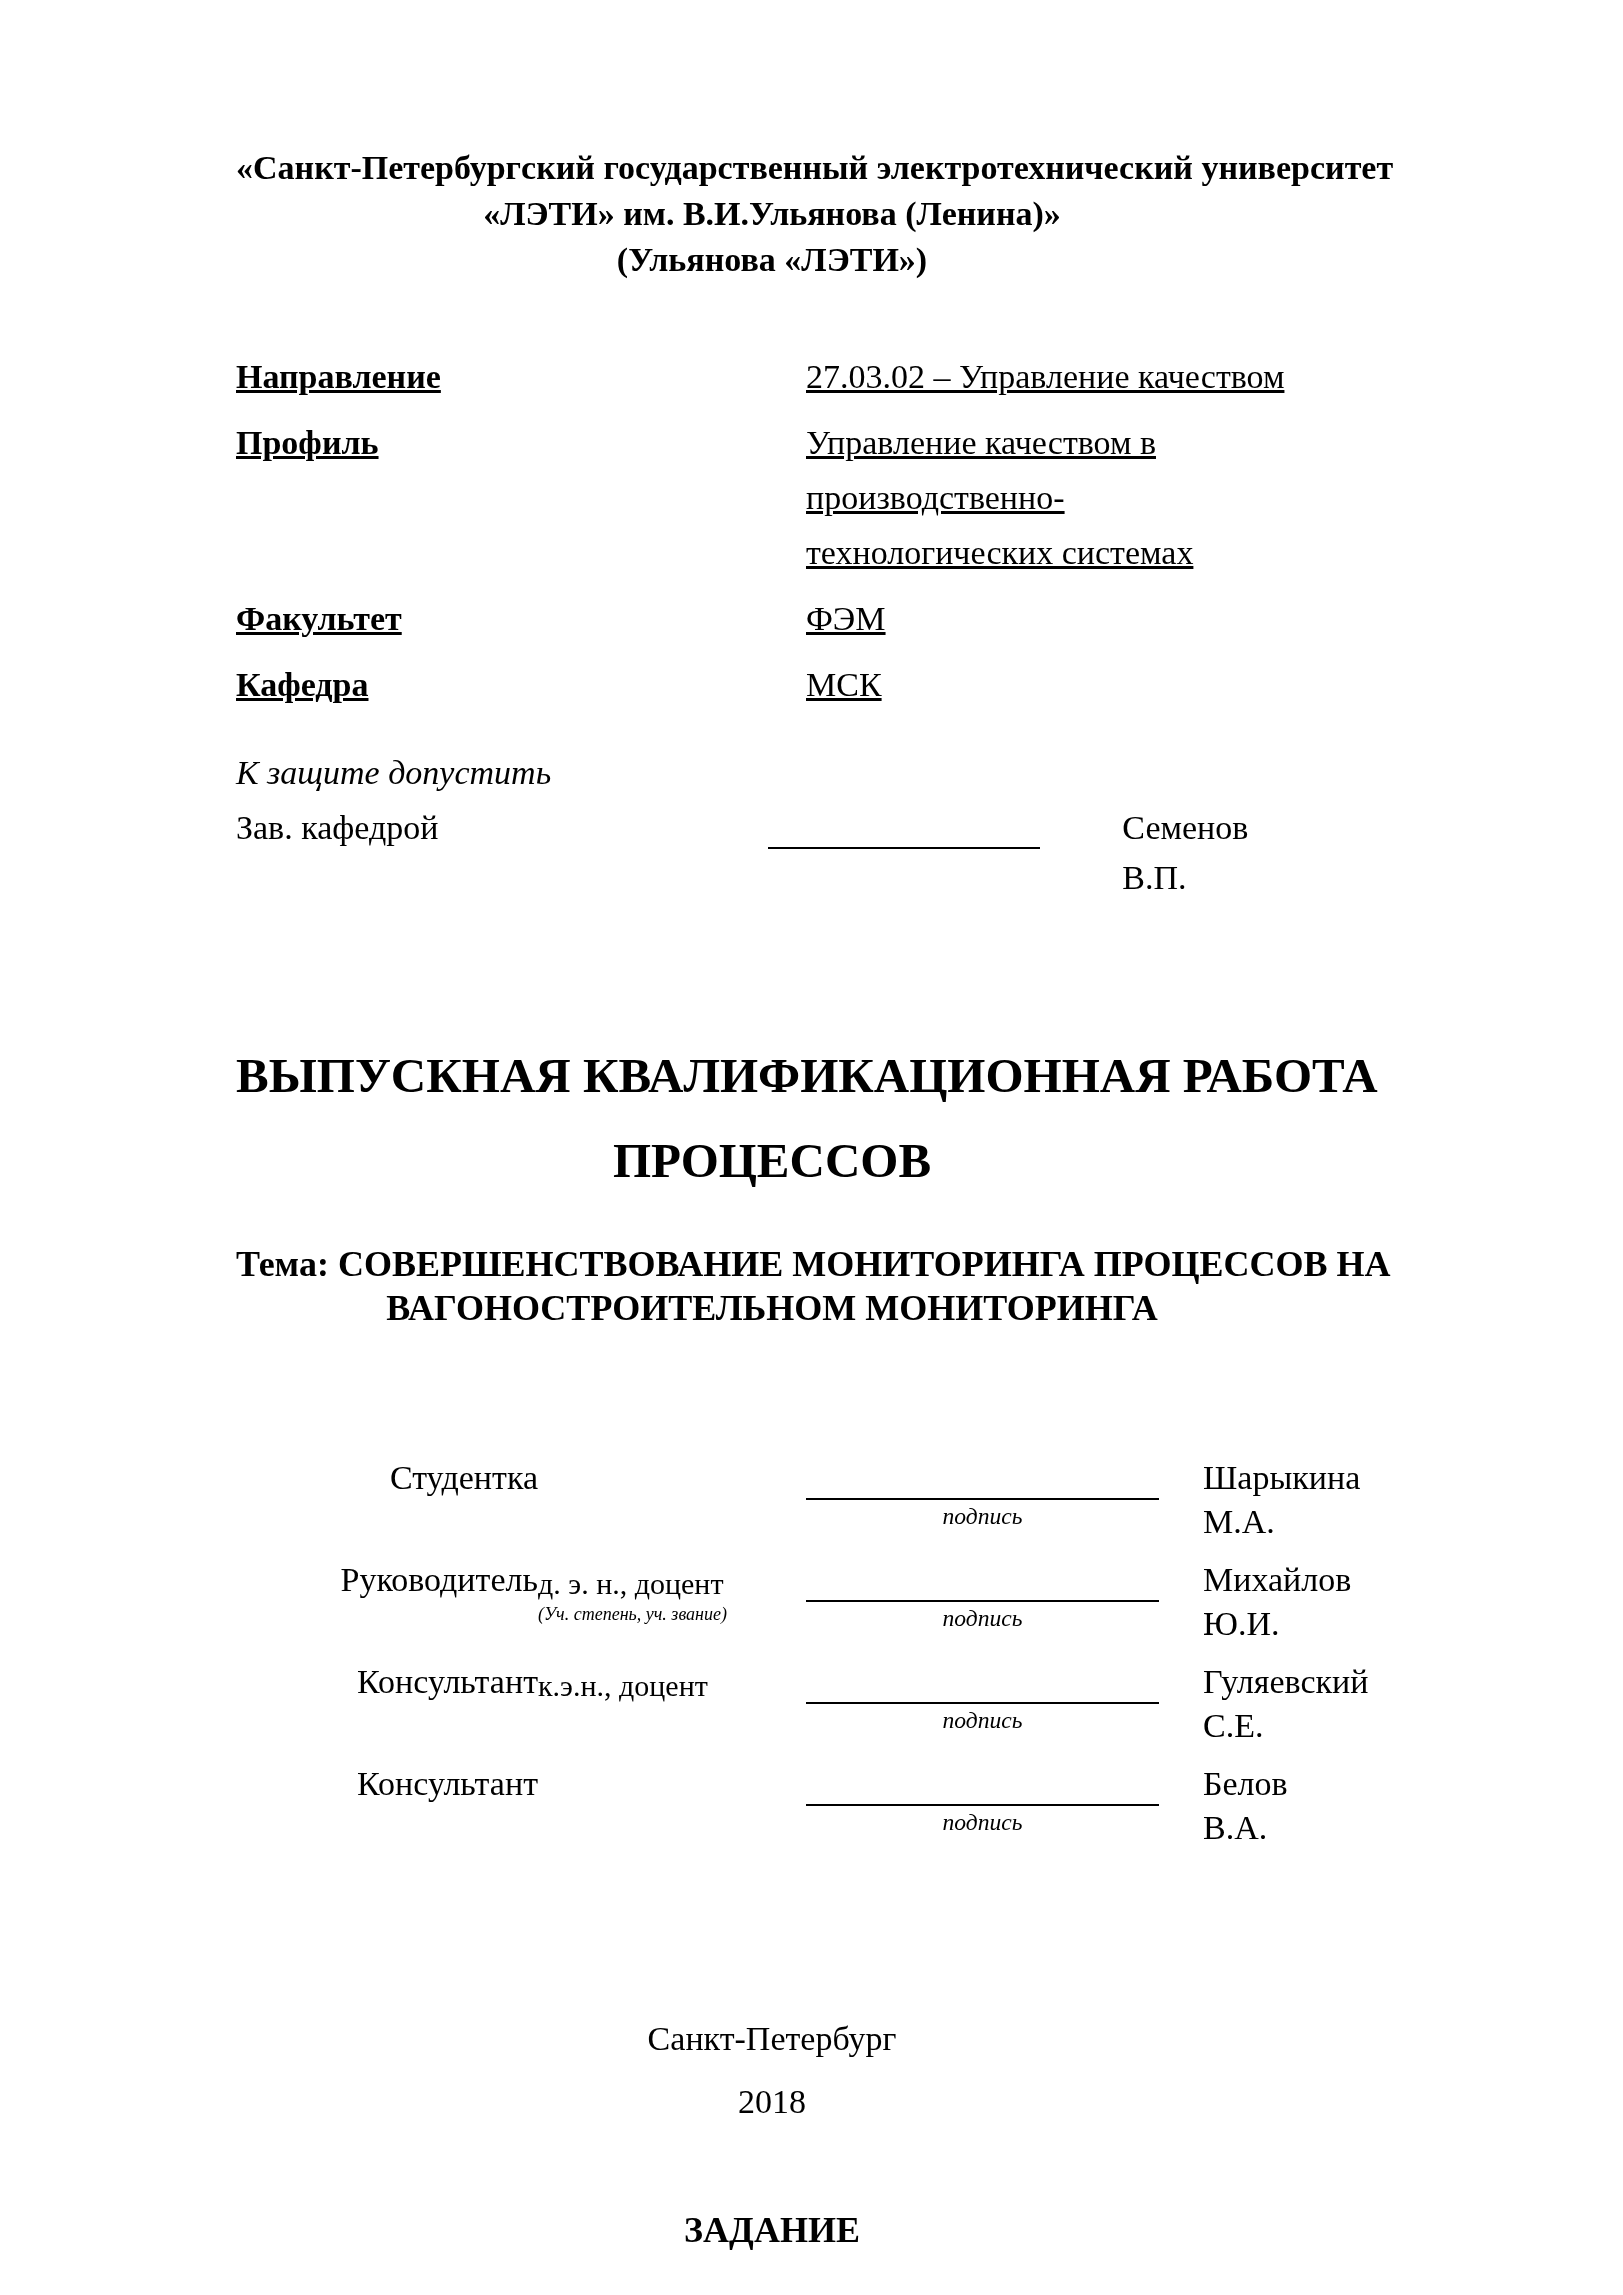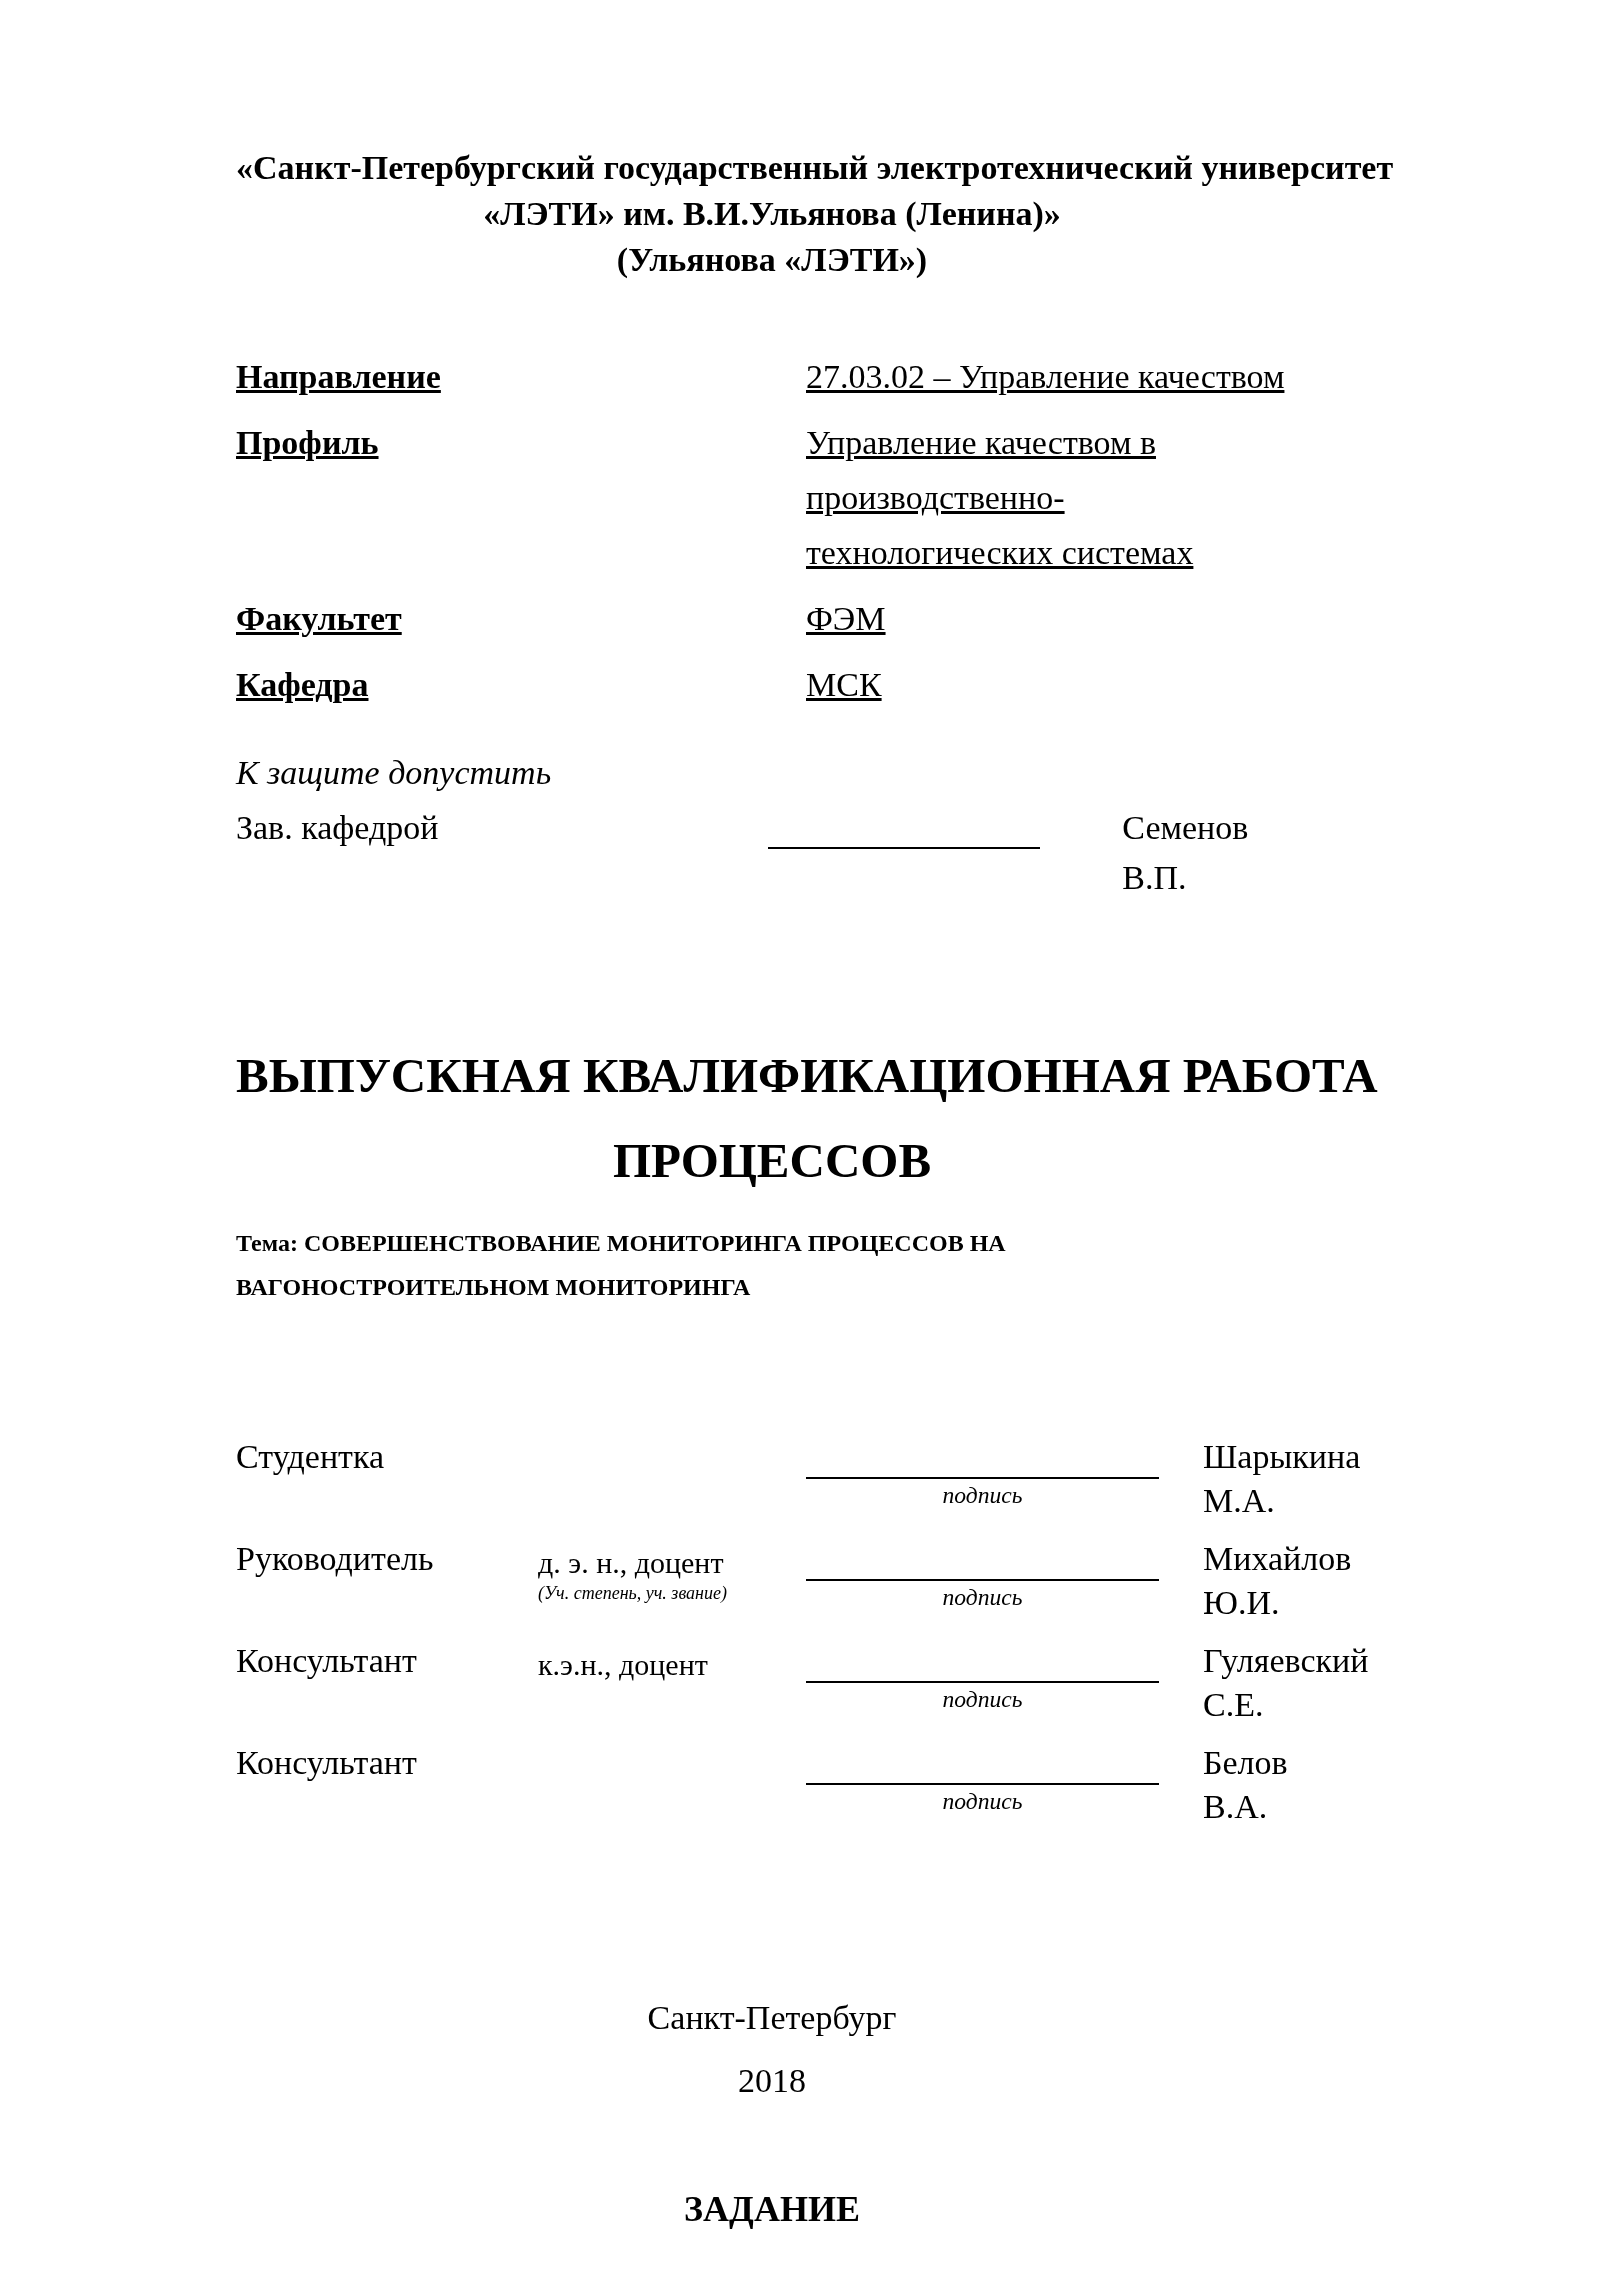--- a/index.html
+++ b/index.html
@@ -63,37 +63,37 @@
   .vkr-title {
     margin-top: 130px;
     text-align: center;
     font-weight: bold;
     font-size: 49px;
     line-height: 85px;
   }
 
   
   .topic {
-    margin-top: 18px;
-    text-align: left;
-    font-weight: bold;
-    font-size: 24px;
+    margin-top: 39px;
+    text-align: center;
+    font-weight: bold;
+    font-size: 36px;
     line-height: 44px;
   }
 
   
   .signatures { margin-top: 126px; }
   .sig-row {
     display: grid;
     grid-template-columns: 302px 268px 353px 1fr;
     align-items: start;
     height: 102px;
     font-size: 34px;
   }
-  .sig-role { line-height: 44px; }
+  .sig-role { line-height: 44px; text-align: right; }
   .sig-qual { font-size: 30px; line-height: 35px; margin-top: 7.9px; }
   .sig-qual-note { font-size: 18px; font-style: italic; line-height: 27px; }
   .sig-line {
     height: 42px;
     border-bottom: 2.4px solid #000000;
   }
   .sig-caption {
     text-align: center;
     font-style: italic;
     font-size: 23.6px;

